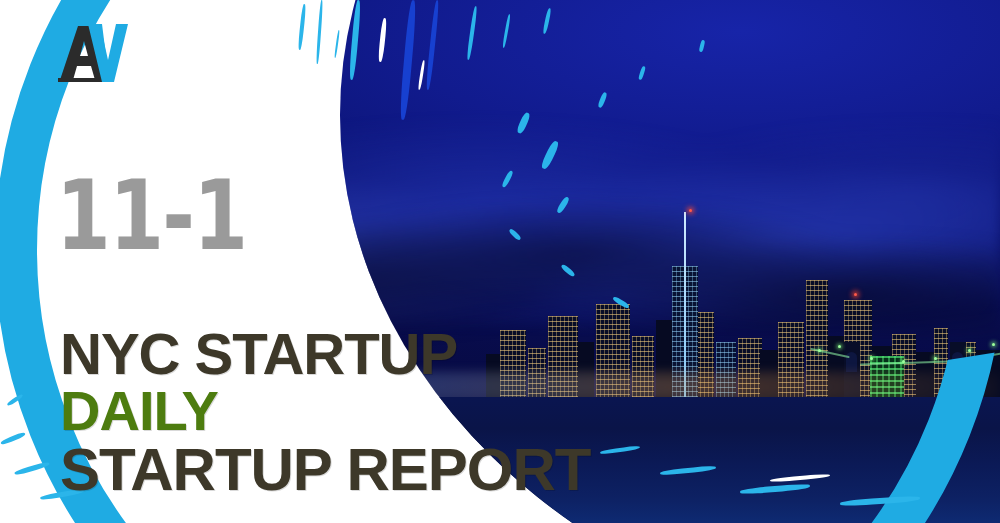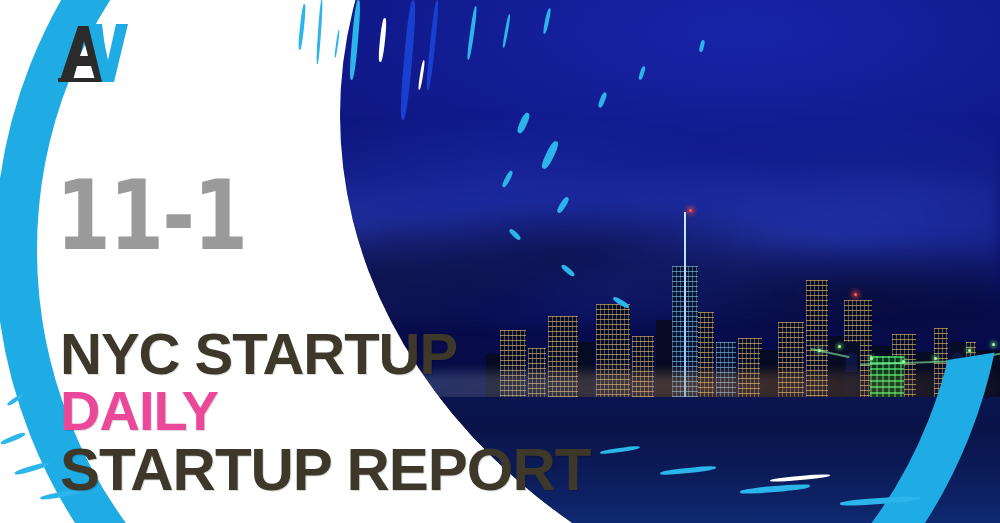--- a/index.html
+++ b/index.html
@@ -156,21 +156,21 @@
 
   .headline{position:absolute;left:60px;top:326px;}
   .hl-line{
     font-weight:bold;line-height:.98;
     letter-spacing:-1px;
     font-family:"Liberation Sans",sans-serif;
     white-space:nowrap;
     text-shadow:1px 1px 0 rgba(0,0,0,.15);
   }
   .hl-1{font-size:58px;color:#3d3829;transform:scaleX(1.0);transform-origin:left;}
-  .hl-2{font-size:56px;color:#ec4899;margin-top:1px;}
+  .hl-2{font-size:56px;color:#4d7c0f;margin-top:1px;}
   .hl-3{font-size:60px;color:#3d3829;margin-top:2px;}
 </style>
 </head>
 <body>
 
 <div id="poster">
 
   <div class="photo-clip">
     <div class="sky"></div>
     <div class="cloudlayer"></div>

